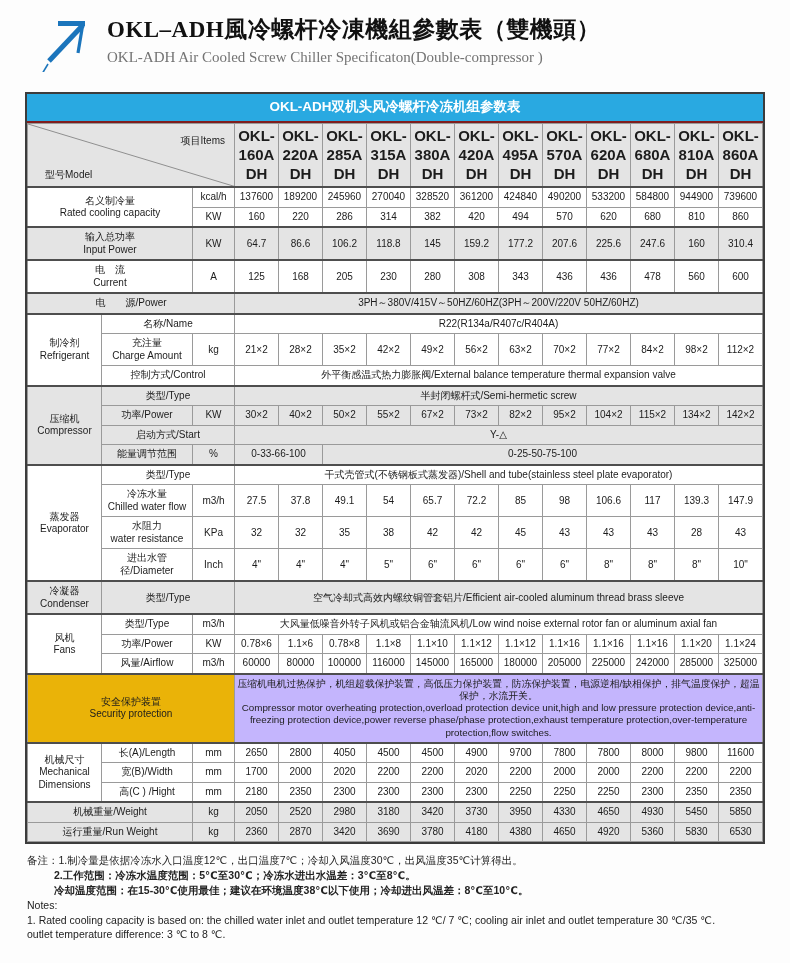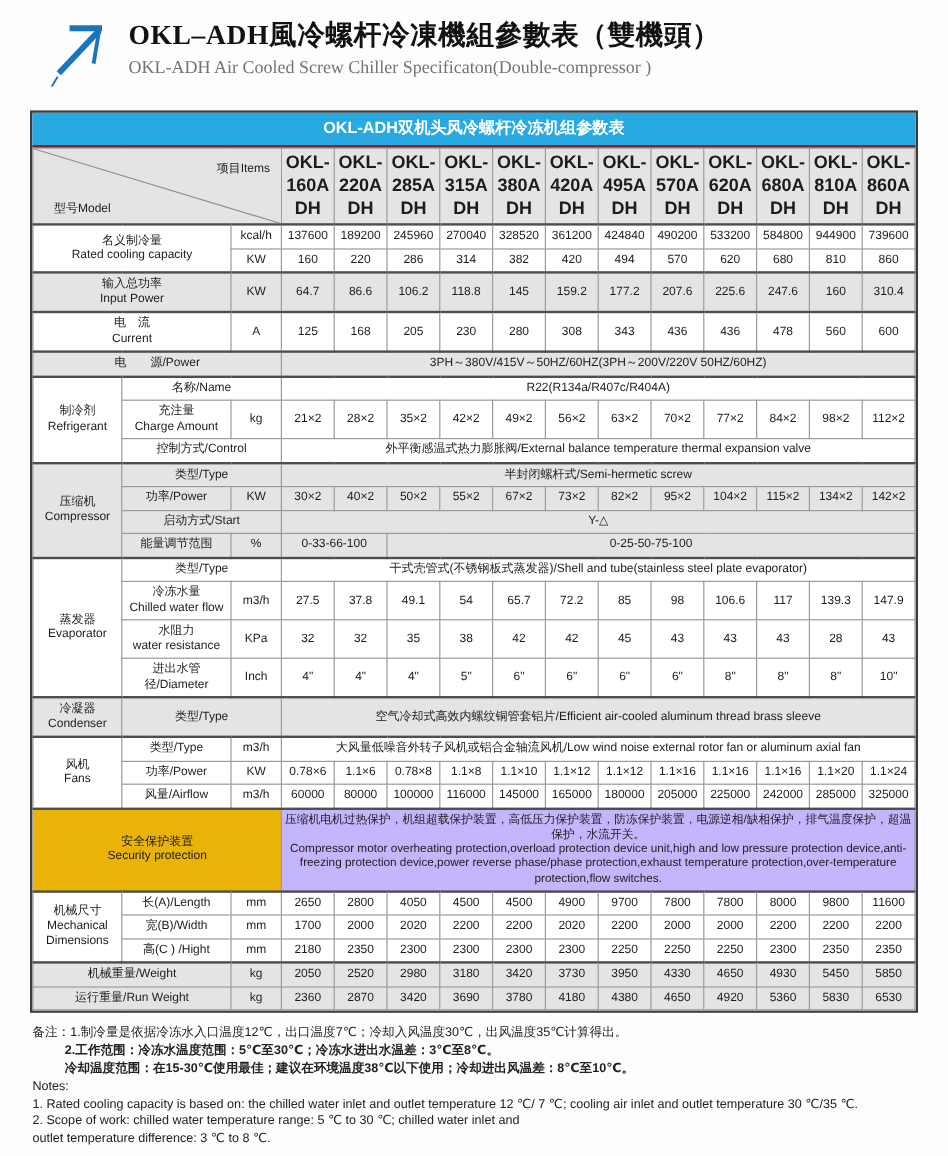--- a/index.html
+++ b/index.html
@@ -397,16 +397,15 @@
       </tbody>
   </table>
 </div>
 
 <div class="notes">
   <div>备注：1.制冷量是依据冷冻水入口温度12℃，出口温度7℃；冷却入风温度30℃，出风温度35℃计算得出。</div>
   <div class="indent">2.工作范围：冷冻水温度范围：5℃至30℃；冷冻水进出水温差：3℃至8℃。</div>
   <div class="indent">冷却温度范围：在15-30℃使用最佳；建议在环境温度38℃以下使用；冷却进出风温差：8℃至10℃。</div>
   <div>Notes:</div>
   <div>1. Rated cooling capacity is based on: the chilled water inlet and outlet temperature 12 ℃/ 7 ℃; cooling air inlet and outlet temperature 30 ℃/35 ℃.</div>
-  <div>2. Scope of work: chilled water temperature range: 5 ℃ to 30 ℃; chilled water inlet and</div>
   <div>outlet temperature difference: 3 ℃ to 8 ℃.</div>
 
 </div>
 
 </body></html>

